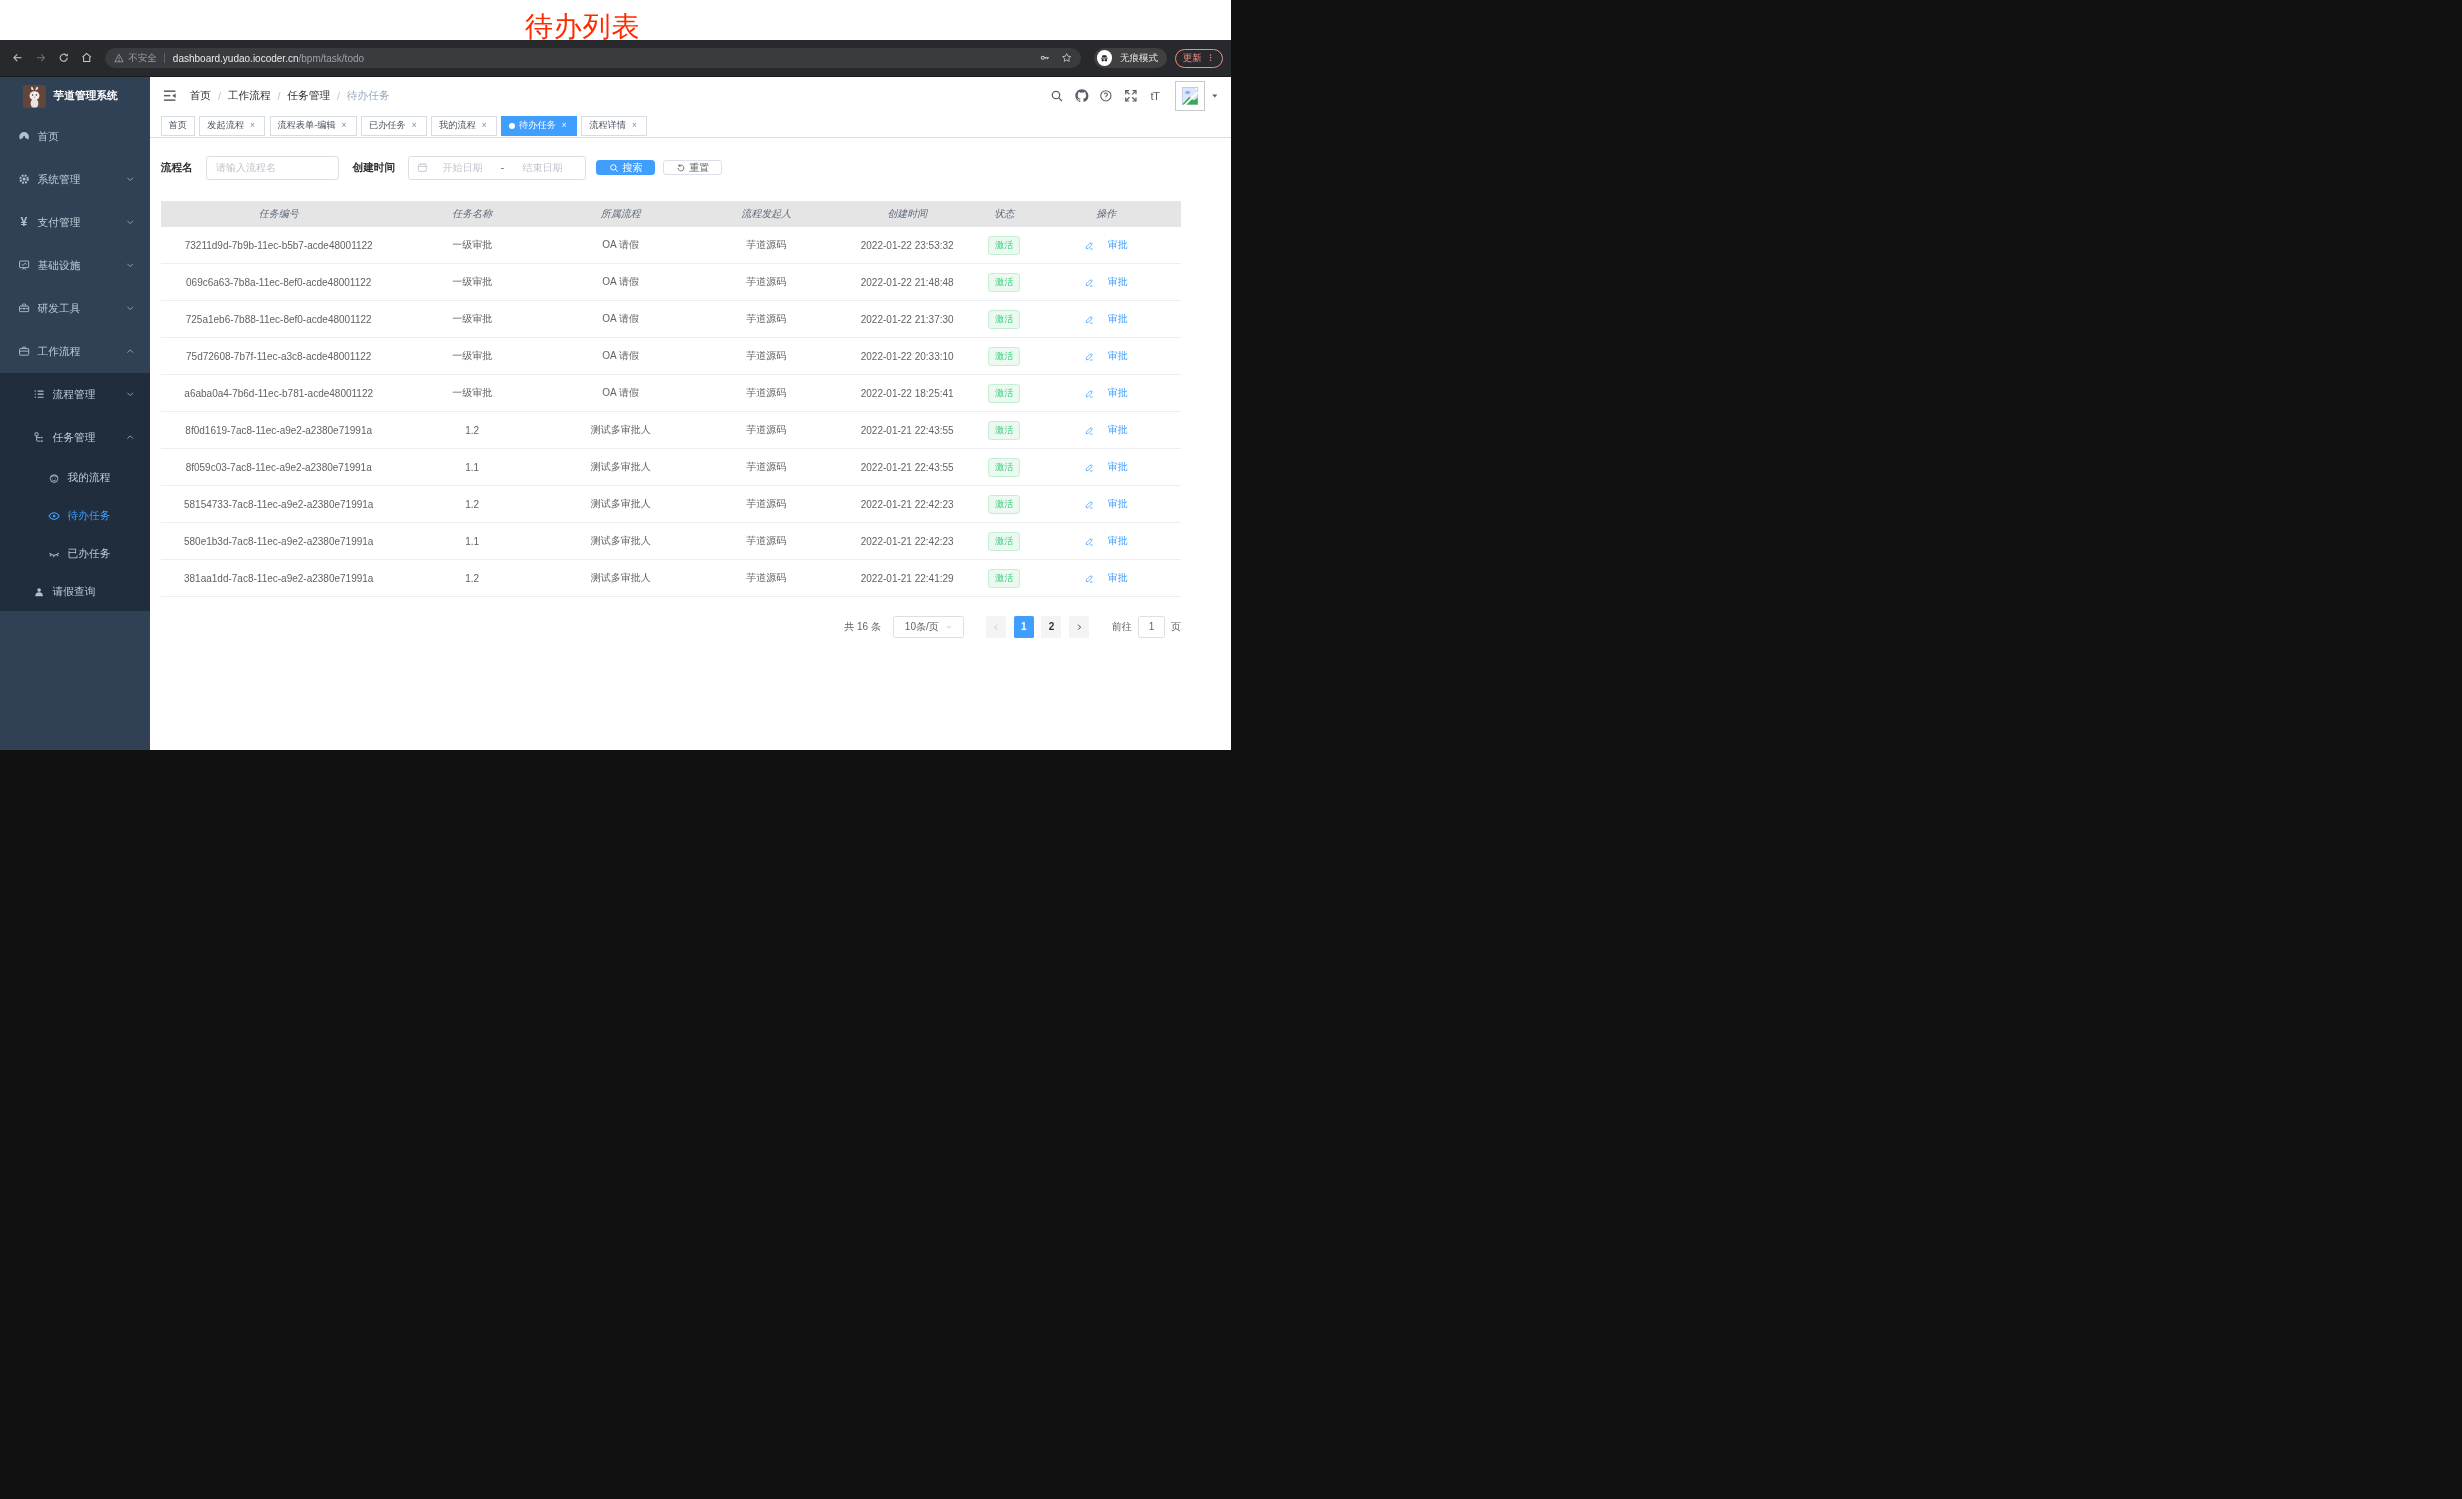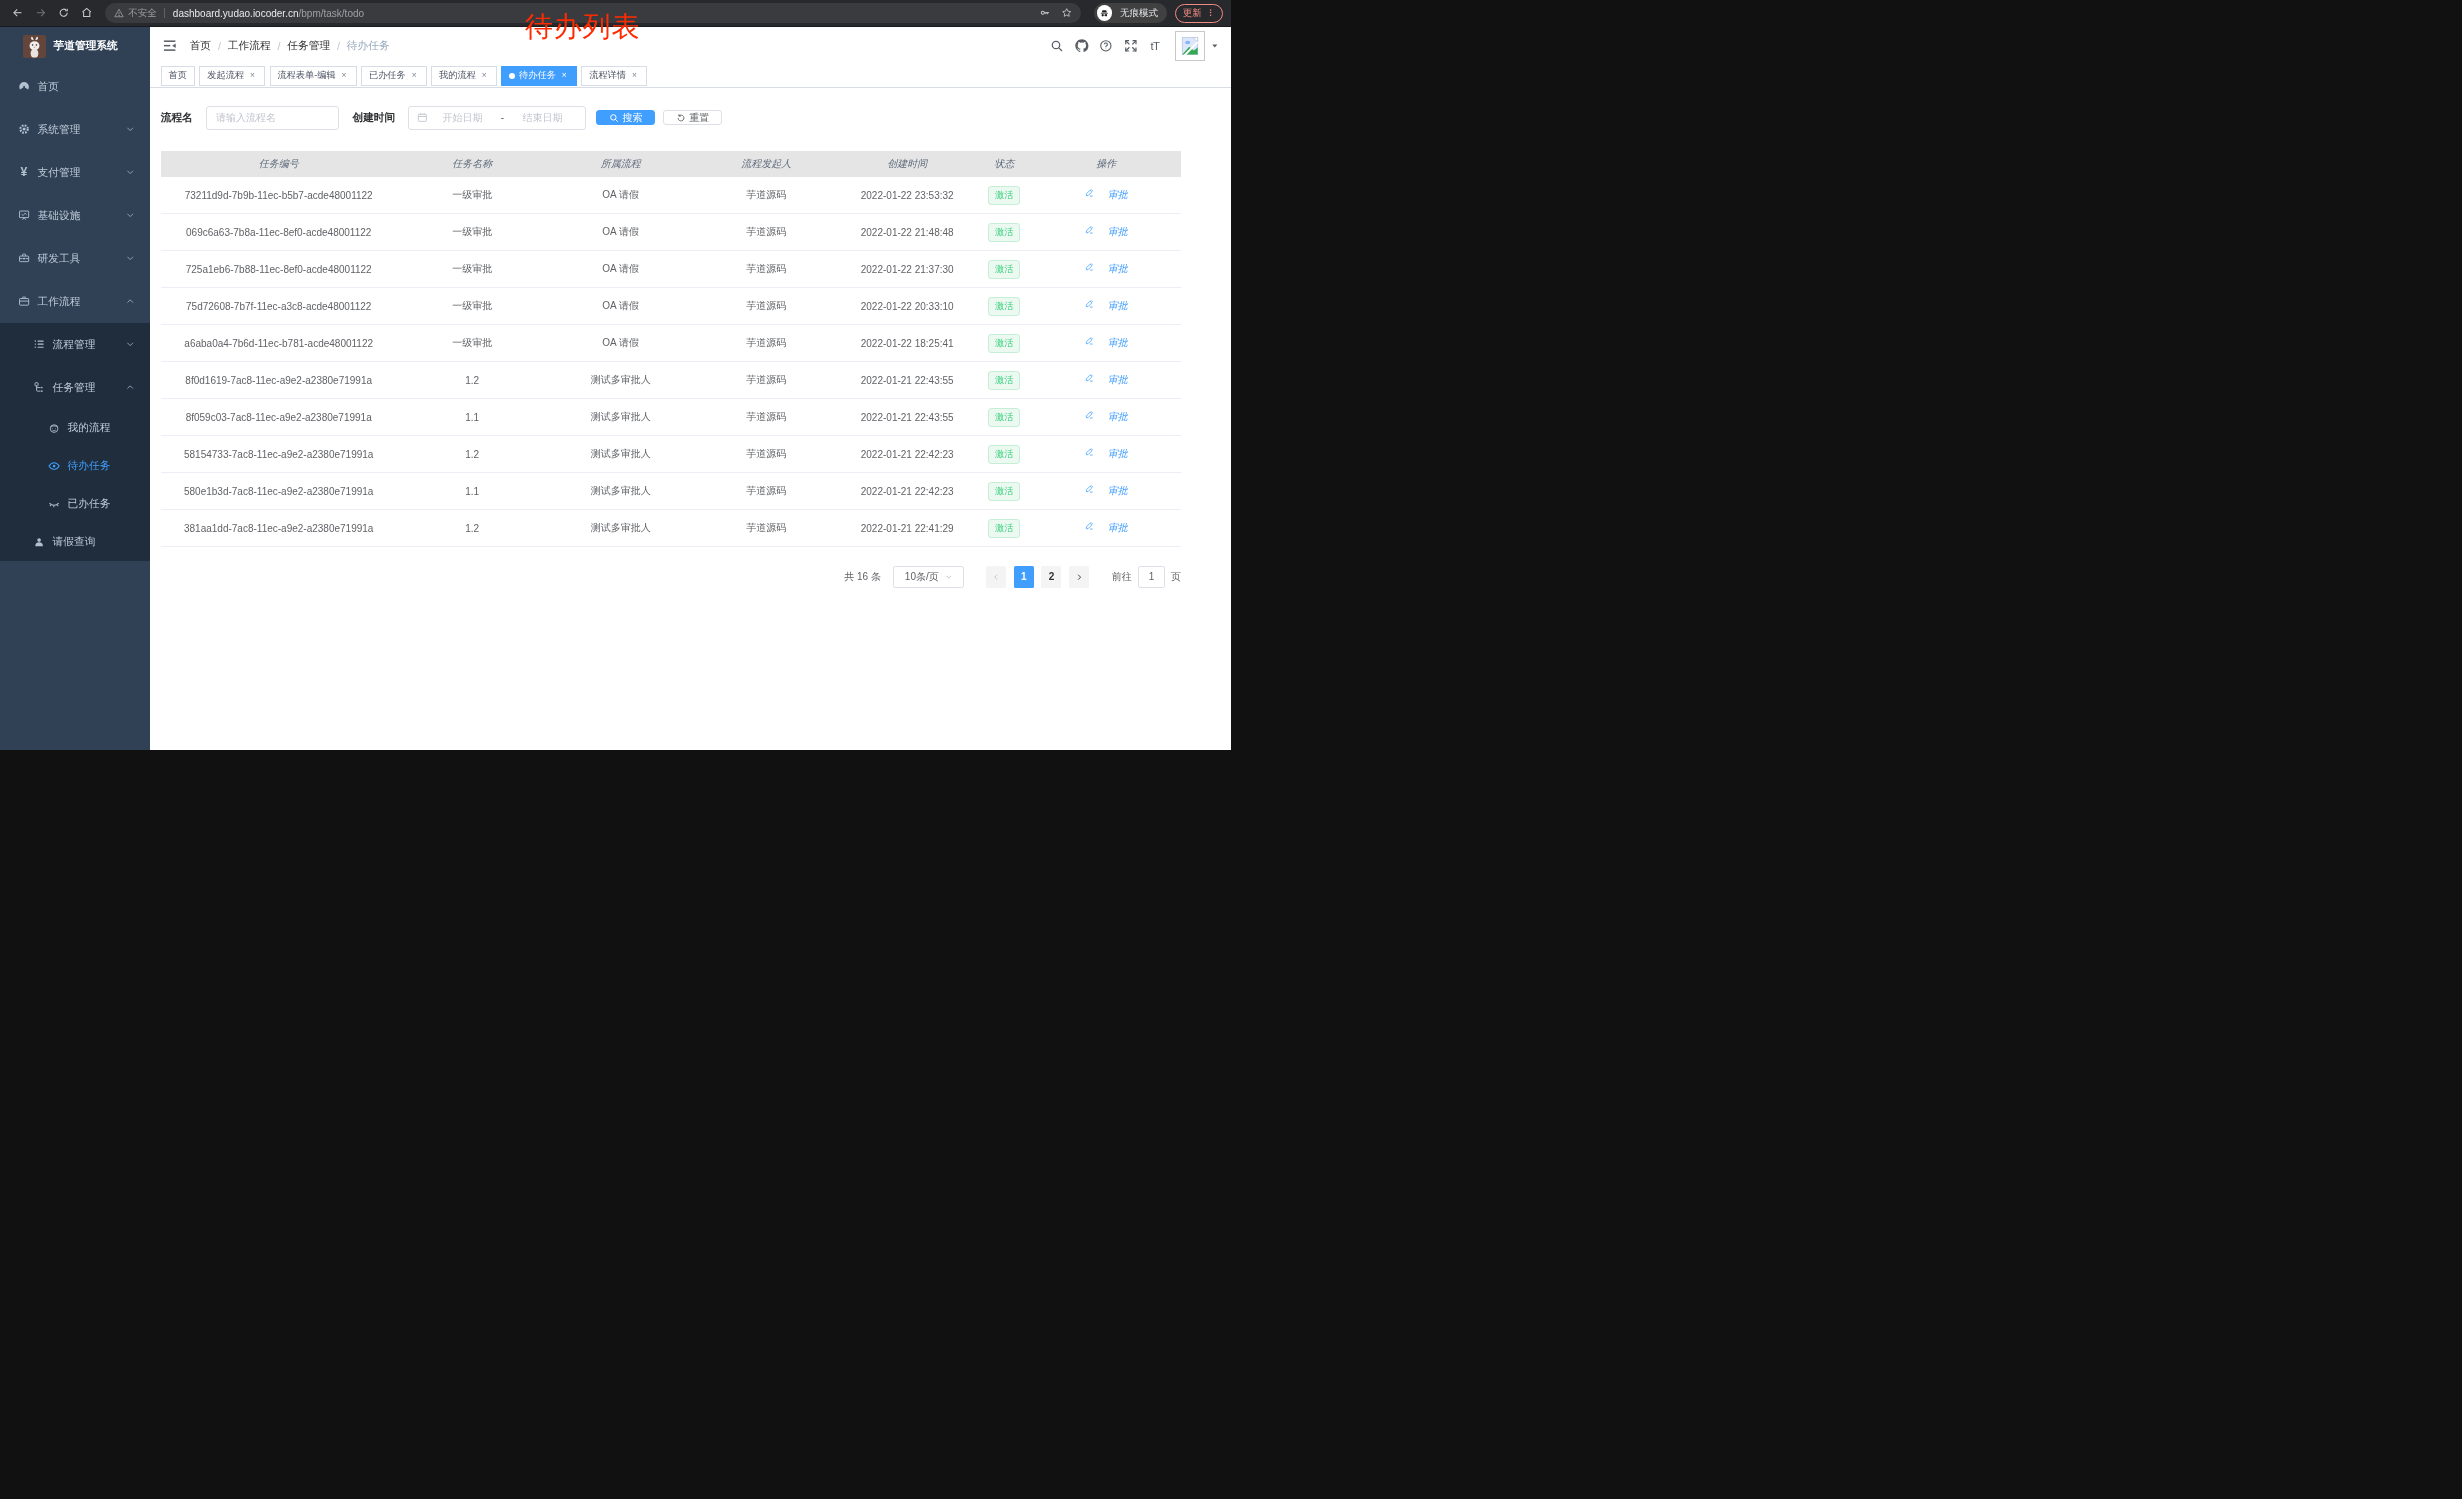--- a/index.html
+++ b/index.html
@@ -1,21 +1,21 @@
 <!DOCTYPE html>
 <html style="font-size:12.2px"><head>
 <meta charset="utf-8">
 <style>
   * { margin:0; padding:0; box-sizing:border-box; }
   html,body { background:#111; }
   body { font-family:"Liberation Sans","DejaVu Sans",sans-serif; }
   .stage { position:relative; width:1231px; height:750px; background:#fff; overflow:hidden; }
 
   
-  .chrome { position:relative; height:27px; background:#28292c; display:flex; align-items:center; padding:0 7.6px; gap:3.1px; border-bottom:0.8px solid #1a1b1d; }
+  .chrome { position:relative; height:37px; background:#28292c; display:flex; align-items:center; padding:0 7.6px; gap:3.1px; border-bottom:0.8px solid #1a1b1d;margin-top:40px; }
   .nav-btn { width:20px; height:20px; display:flex; align-items:center; justify-content:center; color:#c7cac8; flex:0 0 auto; }
   .nav-btn.disabled { color:#6e7175; }
   .nav-btn svg { width:11.4px; height:11.4px; }
   .url-pill { flex:1; height:20.6px; margin:0 4.6px; background:#3a3b3f; border-radius:10.7px; display:flex; align-items:center; padding:0 9.2px; min-width:0; }
   .sec-icon { color:#9aa0a6; display:flex; margin-right:4.6px; }
   .sec-icon svg { width:10px; height:10px; }
   .sec-label { color:#9aa0a6; font-size:9.5px; white-space:nowrap; }
   .url-divider { width:0.8px; height:10.7px; background:#5f6368; margin:0 7.6px; }
   .url-host { color:#e8eaed; font-size:10px; white-space:nowrap; }
   .url-path { color:#9aa0a6; font-size:10px; white-space:nowrap; }
@@ -101,21 +101,21 @@
   .btn-plain { background:#fff; border-color:#dcdfe6; color:#606266; margin-left:8.4px; }
 
   
   .table { margin-top:21.4px; font-size:10px; }
   .t-grid { display:grid; grid-template-columns:236px 151px 146px 145px 137px 57px 147px; }
   .thead { background:#e5e5e5; height:26px;font-style:italic; }
   .thead .t-cell { color:#5f6b7c; font-weight:500; }
   .t-cell { display:flex; align-items:center; justify-content:center; white-space:nowrap; overflow:hidden; }
   .t-row { height:37px; border-bottom:0.8px solid #ebeef5; color:#606266; background:#fff; }
   .status-tag { display:inline-block; background:#ebf9f1; border:0.8px solid #c5eed6; color:#3bce7d; font-size:9.2px; line-height:17px; padding:0 6.1px; border-radius:3.1px; }
-  .approve-link { color:#409eff; display:flex; align-items:flex-start; gap:14px; cursor:pointer;font-style:italic; }
+  .approve-link { color:#409eff; display:flex; align-items:center; gap:14px; cursor:pointer; }
   .approve-link svg { width:9.2px; height:9.2px; }
 
   
   .pagination { margin-top:19px; display:flex; align-items:center; justify-content:flex-end; font-size:10px; color:#606266; }
   .pg-total { margin-right:12.2px; white-space:nowrap; }
   .pg-select { width:71px; height:21.4px; border:0.8px solid #dcdfe6; border-radius:2.3px; display:flex; align-items:center; justify-content:center; gap:6.1px; color:#606266; cursor:pointer; margin-right:18.3px; }
   .pg-select svg { width:7.6px; height:7.6px; color:#c0c4cc; }
   .pg-btn { min-width:20px; height:21.4px; background:#f4f4f5; border-radius:1.5px; display:flex; align-items:center; justify-content:center; margin:0 3.8px; cursor:pointer; color:#303133; font-weight:bold; }
   .pg-btn svg { width:8.4px; height:8.4px; }
   .pg-btn.disabled { color:#c0c4cc; }

